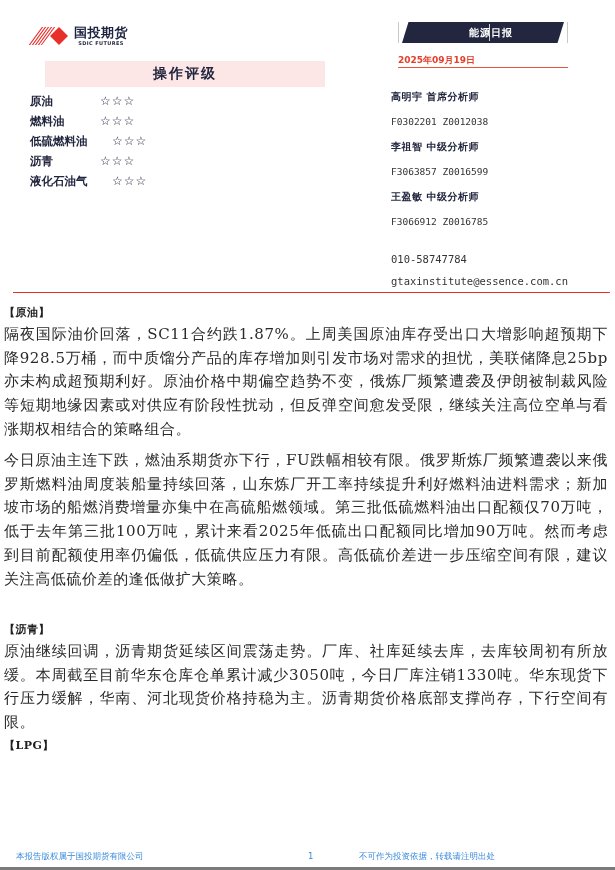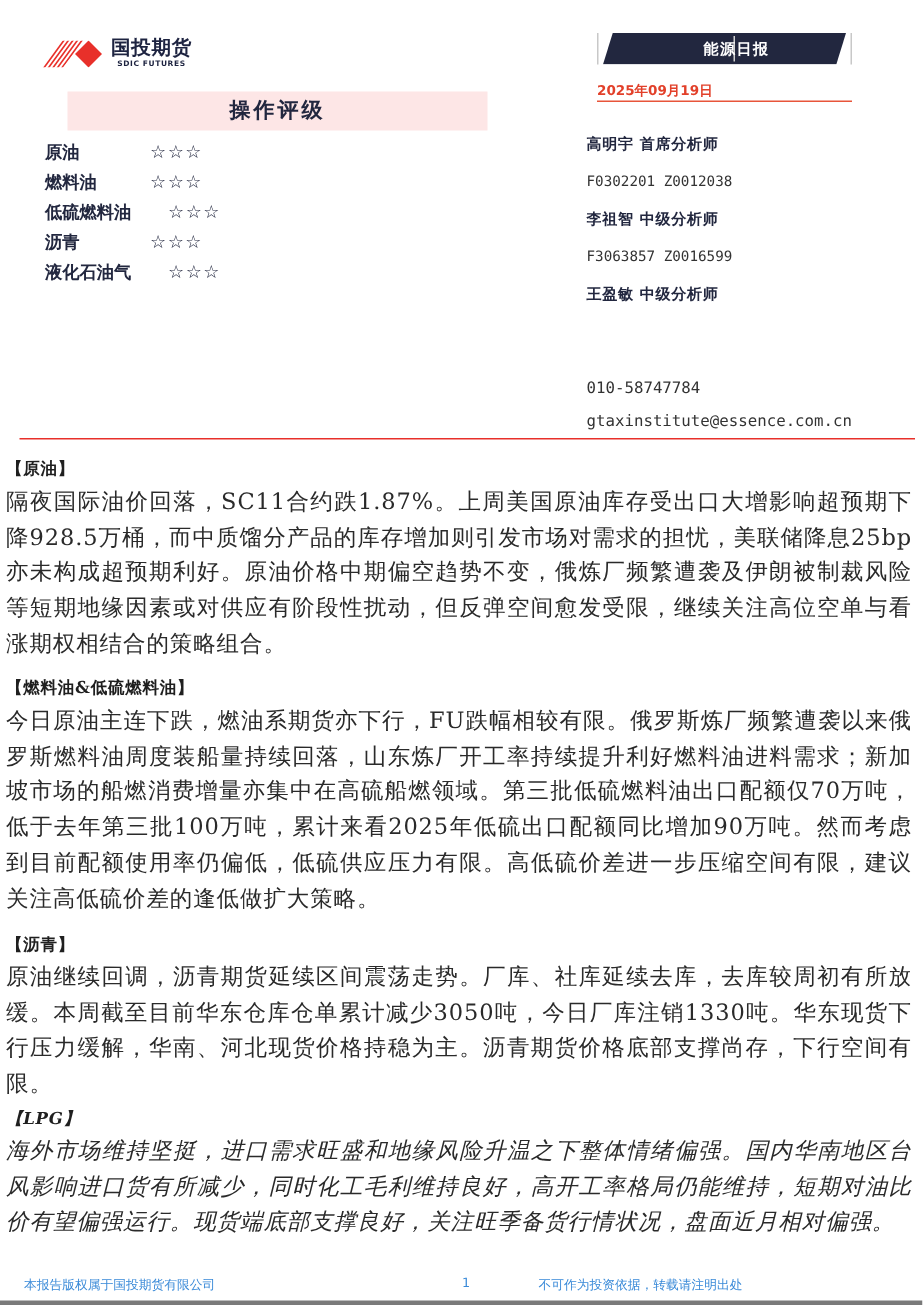--- a/index.html
+++ b/index.html
@@ -41,21 +41,21 @@
 
     .main-rule { position: absolute; left: 13px; top: 292px; width: 597px; height: 1px; background: #e8302a; }
 
     
     .section { position: absolute; left: 4px; width: 604px; }
     .section-title { font-size: 11px; font-weight: bold; color: #1f1f1f; height: 20px; line-height: 20px; letter-spacing: 0.5px; }
     .section-body { font-size: 15px; line-height: 23.7px; color: #2a2a2a; text-align: justify; letter-spacing: 0.6px; }
     .s-crude { top: 303px; }
     .s-fuel { top: 449px; }
     .s-asph { top: 620px; }
-    .s-lpg { top: 736px; font-style: italic; }
+    .s-lpg { top: 736px; }
 
     
     .footer { position: absolute; left: 0; top: 848px; width: 505px; height: 18px; font-family: "DejaVu Sans", "Liberation Sans", sans-serif; font-size: 8.5px; color: #3a8ad8; }
     .footer .left { position: absolute; left: 16px; top: 3px; }
     .footer .page { position: absolute; left: 308px; top: 3px; }
     .footer .right { position: absolute; right: 10px; top: 3px; }
     .footer-rule { position: absolute; left: 0; top: 867px; width: 615px; height: 3px; background: #7a7a7a; }
   </style>
 </head>
 <body>
@@ -117,44 +117,43 @@
     <span class="stars">☆☆☆</span>
   </div>
 </div>
 
 <div class="analysts">
   <div class="analyst-name">高明宇  首席分析师</div>
   <div class="analyst-id">F0302201 Z0012038</div>
   <div class="analyst-name">李祖智  中级分析师</div>
   <div class="analyst-id">F3063857 Z0016599</div>
   <div class="analyst-name">王盈敏  中级分析师</div>
+  <div class="analyst-id">F3066912 Z0016785</div>
 </div>
 <div class="contact phone">010-58747784</div>
 <div class="contact email">gtaxinstitute@essence.com.cn</div>
 
 <div class="main-rule"></div>
 
 <div class="section s-crude">
   <div class="section-title">【原油】</div>
   <div class="section-body">隔夜国际油价回落，SC11合约跌1.87%。上周美国原油库存受出口大增影响超预期下降928.5万桶，而中质馏分产品的库存增加则引发市场对需求的担忧，美联储降息25bp亦未构成超预期利好。原油价格中期偏空趋势不变，俄炼厂频繁遭袭及伊朗被制裁风险等短期地缘因素或对供应有阶段性扰动，但反弹空间愈发受限，继续关注高位空单与看涨期权相结合的策略组合。</div>
 </div>
 
 <div class="section s-fuel">
-  <div class="section-title">【燃料油&amp;低硫燃料油】</div>
   <div class="section-body">今日原油主连下跌，燃油系期货亦下行，FU跌幅相较有限。俄罗斯炼厂频繁遭袭以来俄罗斯燃料油周度装船量持续回落，山东炼厂开工率持续提升利好燃料油进料需求；新加坡市场的船燃消费增量亦集中在高硫船燃领域。第三批低硫燃料油出口配额仅70万吨，低于去年第三批100万吨，累计来看2025年低硫出口配额同比增加90万吨。然而考虑到目前配额使用率仍偏低，低硫供应压力有限。高低硫价差进一步压缩空间有限，建议关注高低硫价差的逢低做扩大策略。</div>
 </div>
 
 <div class="section s-asph">
   <div class="section-title">【沥青】</div>
   <div class="section-body">原油继续回调，沥青期货延续区间震荡走势。厂库、社库延续去库，去库较周初有所放缓。本周截至目前华东仓库仓单累计减少3050吨，今日厂库注销1330吨。华东现货下行压力缓解，华南、河北现货价格持稳为主。沥青期货价格底部支撑尚存，下行空间有限。</div>
 </div>
 
 <div class="section s-lpg">
   <div class="section-title">【LPG】</div>
-  <div class="section-body">海外市场维持坚挺，进口需求旺盛和地缘风险升温之下整体情绪偏强。国内华南地区台风影响进口货有所减少，同时化工毛利维持良好，高开工率格局仍能维持，短期对油比价有望偏强运行。现货端底部支撑良好，关注旺季备货行情状况，盘面近月相对偏强。</div>
 </div>
 
 <div class="footer">
   <span class="left">本报告版权属于国投期货有限公司</span>
   <span class="page">1</span>
   <span class="right">不可作为投资依据，转载请注明出处</span>
 </div>
 <div class="footer-rule"></div>
 
 </body></html>

